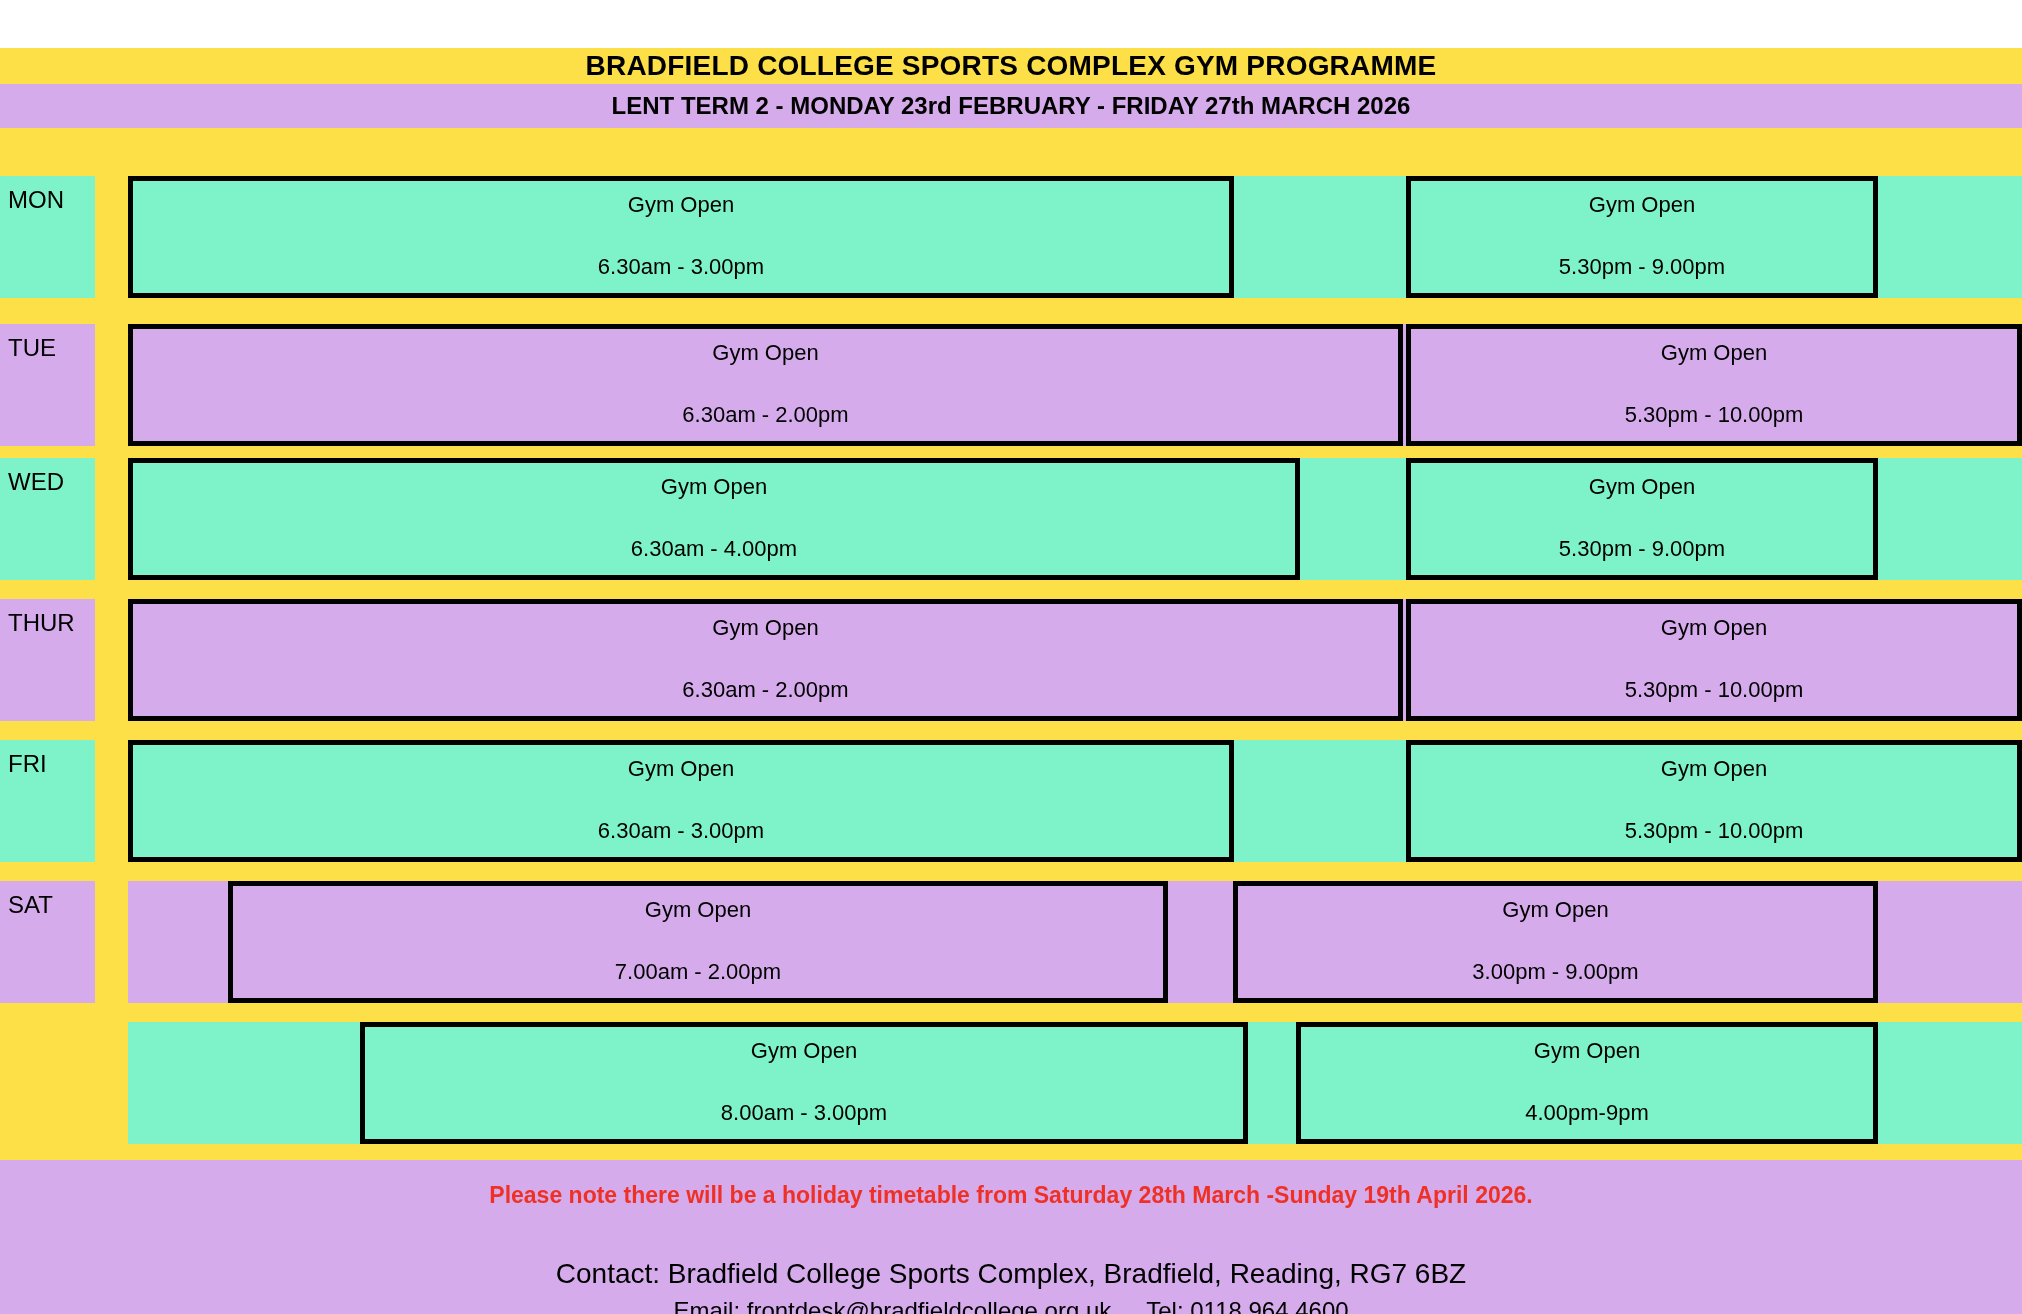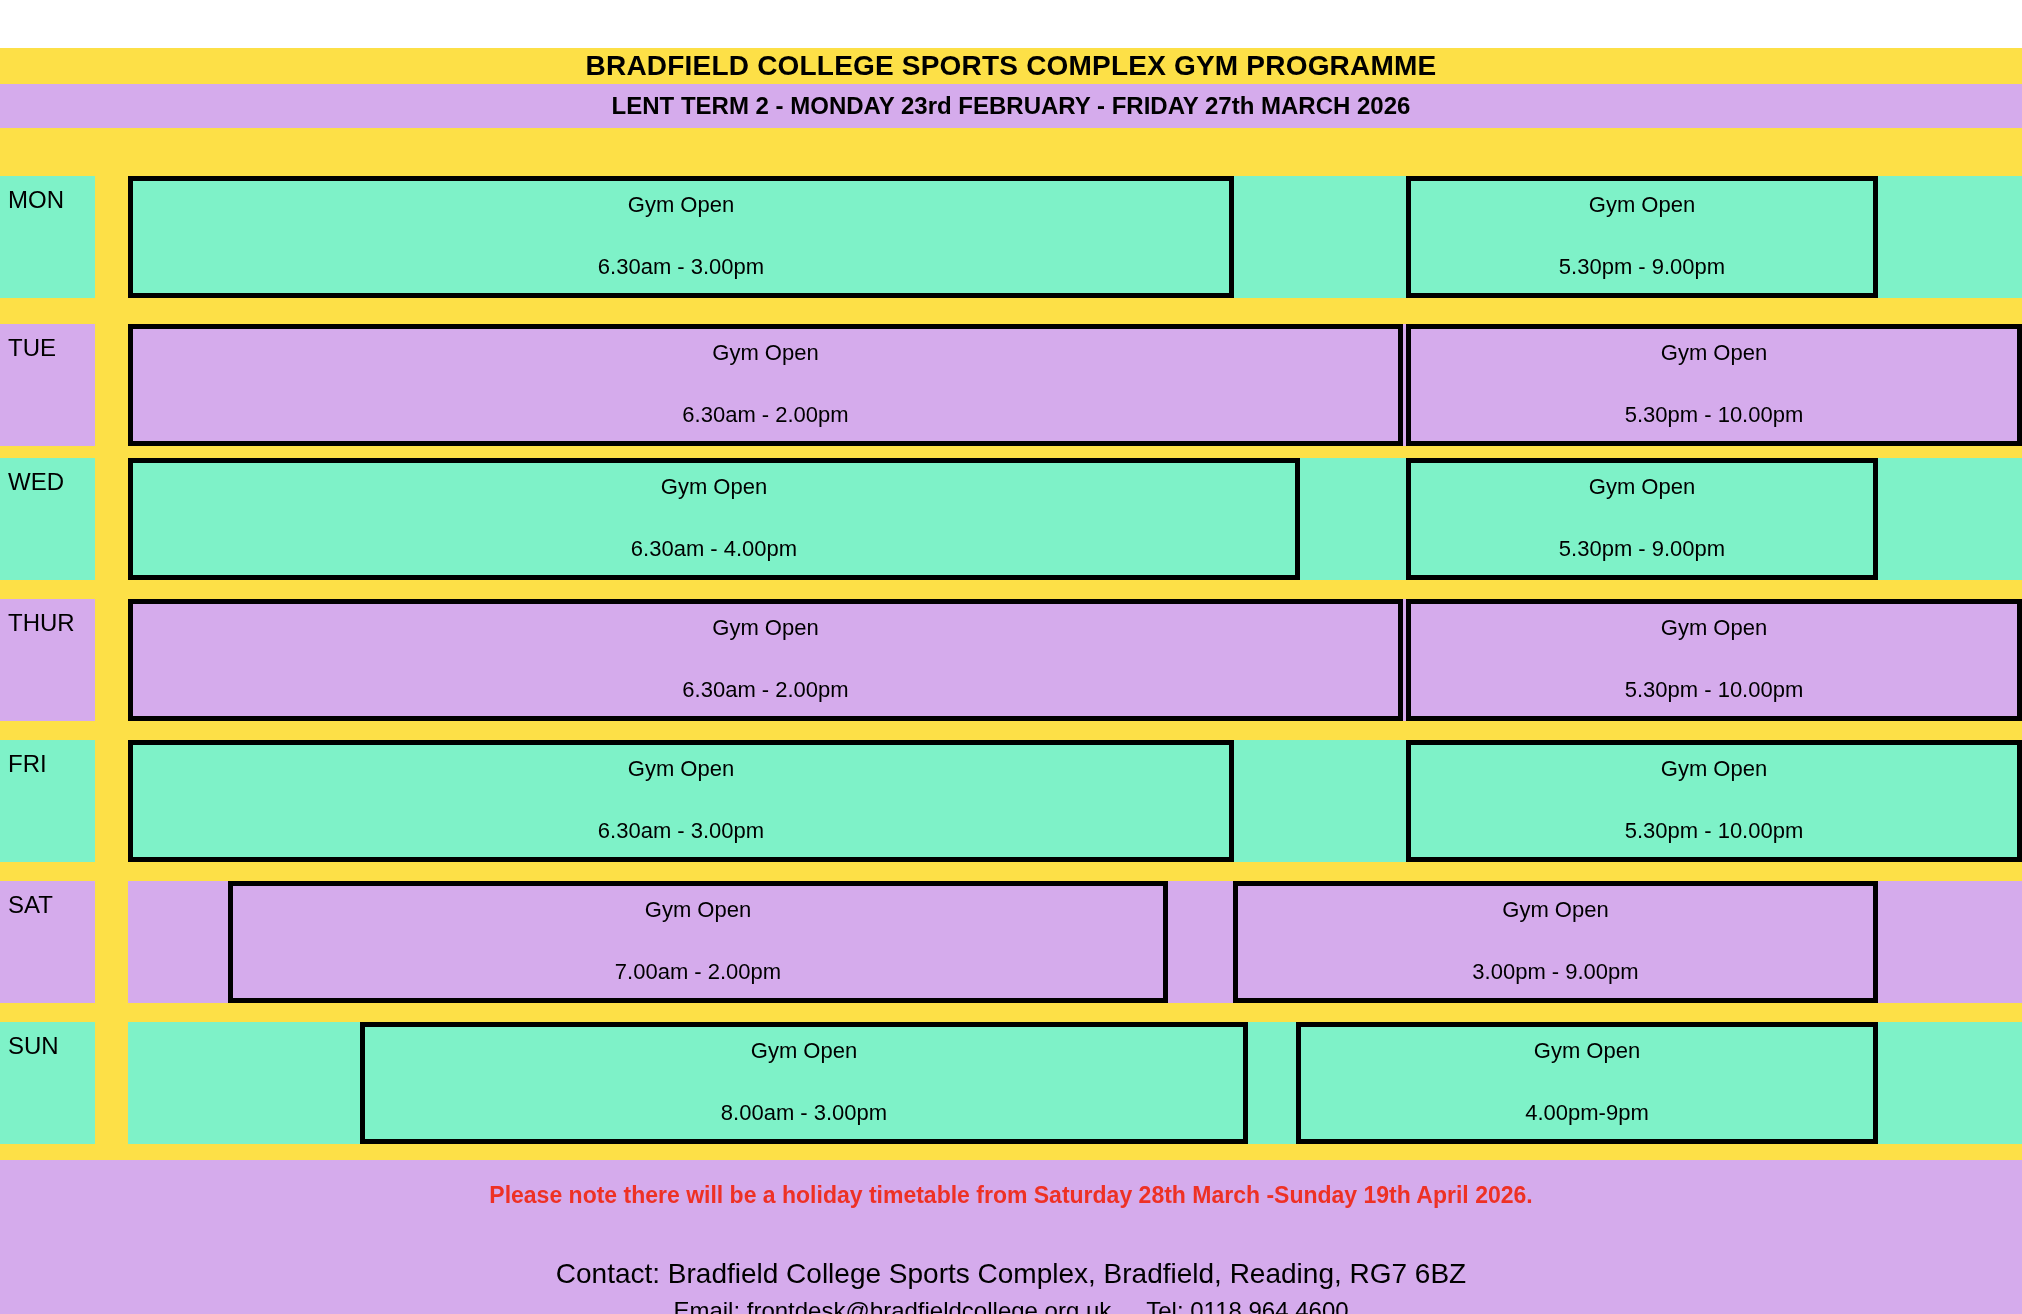--- a/index.html
+++ b/index.html
@@ -236,21 +236,20 @@
         <div class="session fill-purple" style="left: 228px; width: 940px;">
           <div class="session-title">Gym Open</div>
           <div class="session-time">7.00am - 2.00pm</div>
         </div>
         <div class="session fill-purple" style="left: 1233px; width: 645px;">
           <div class="session-title">Gym Open</div>
           <div class="session-time">3.00pm - 9.00pm</div>
         </div>
       </div>
       <div class="day-row" style="top: 846px;">
-        <div class="day-label fill-green">SUN</div>
         <div class="track fill-green" style="left: 128px; width: 1894px;"></div>
         <div class="session fill-green" style="left: 360px; width: 888px;">
           <div class="session-title">Gym Open</div>
           <div class="session-time">8.00am - 3.00pm</div>
         </div>
         <div class="session fill-green" style="left: 1296px; width: 582px;">
           <div class="session-title">Gym Open</div>
           <div class="session-time">4.00pm-9pm</div>
         </div>
       </div>

